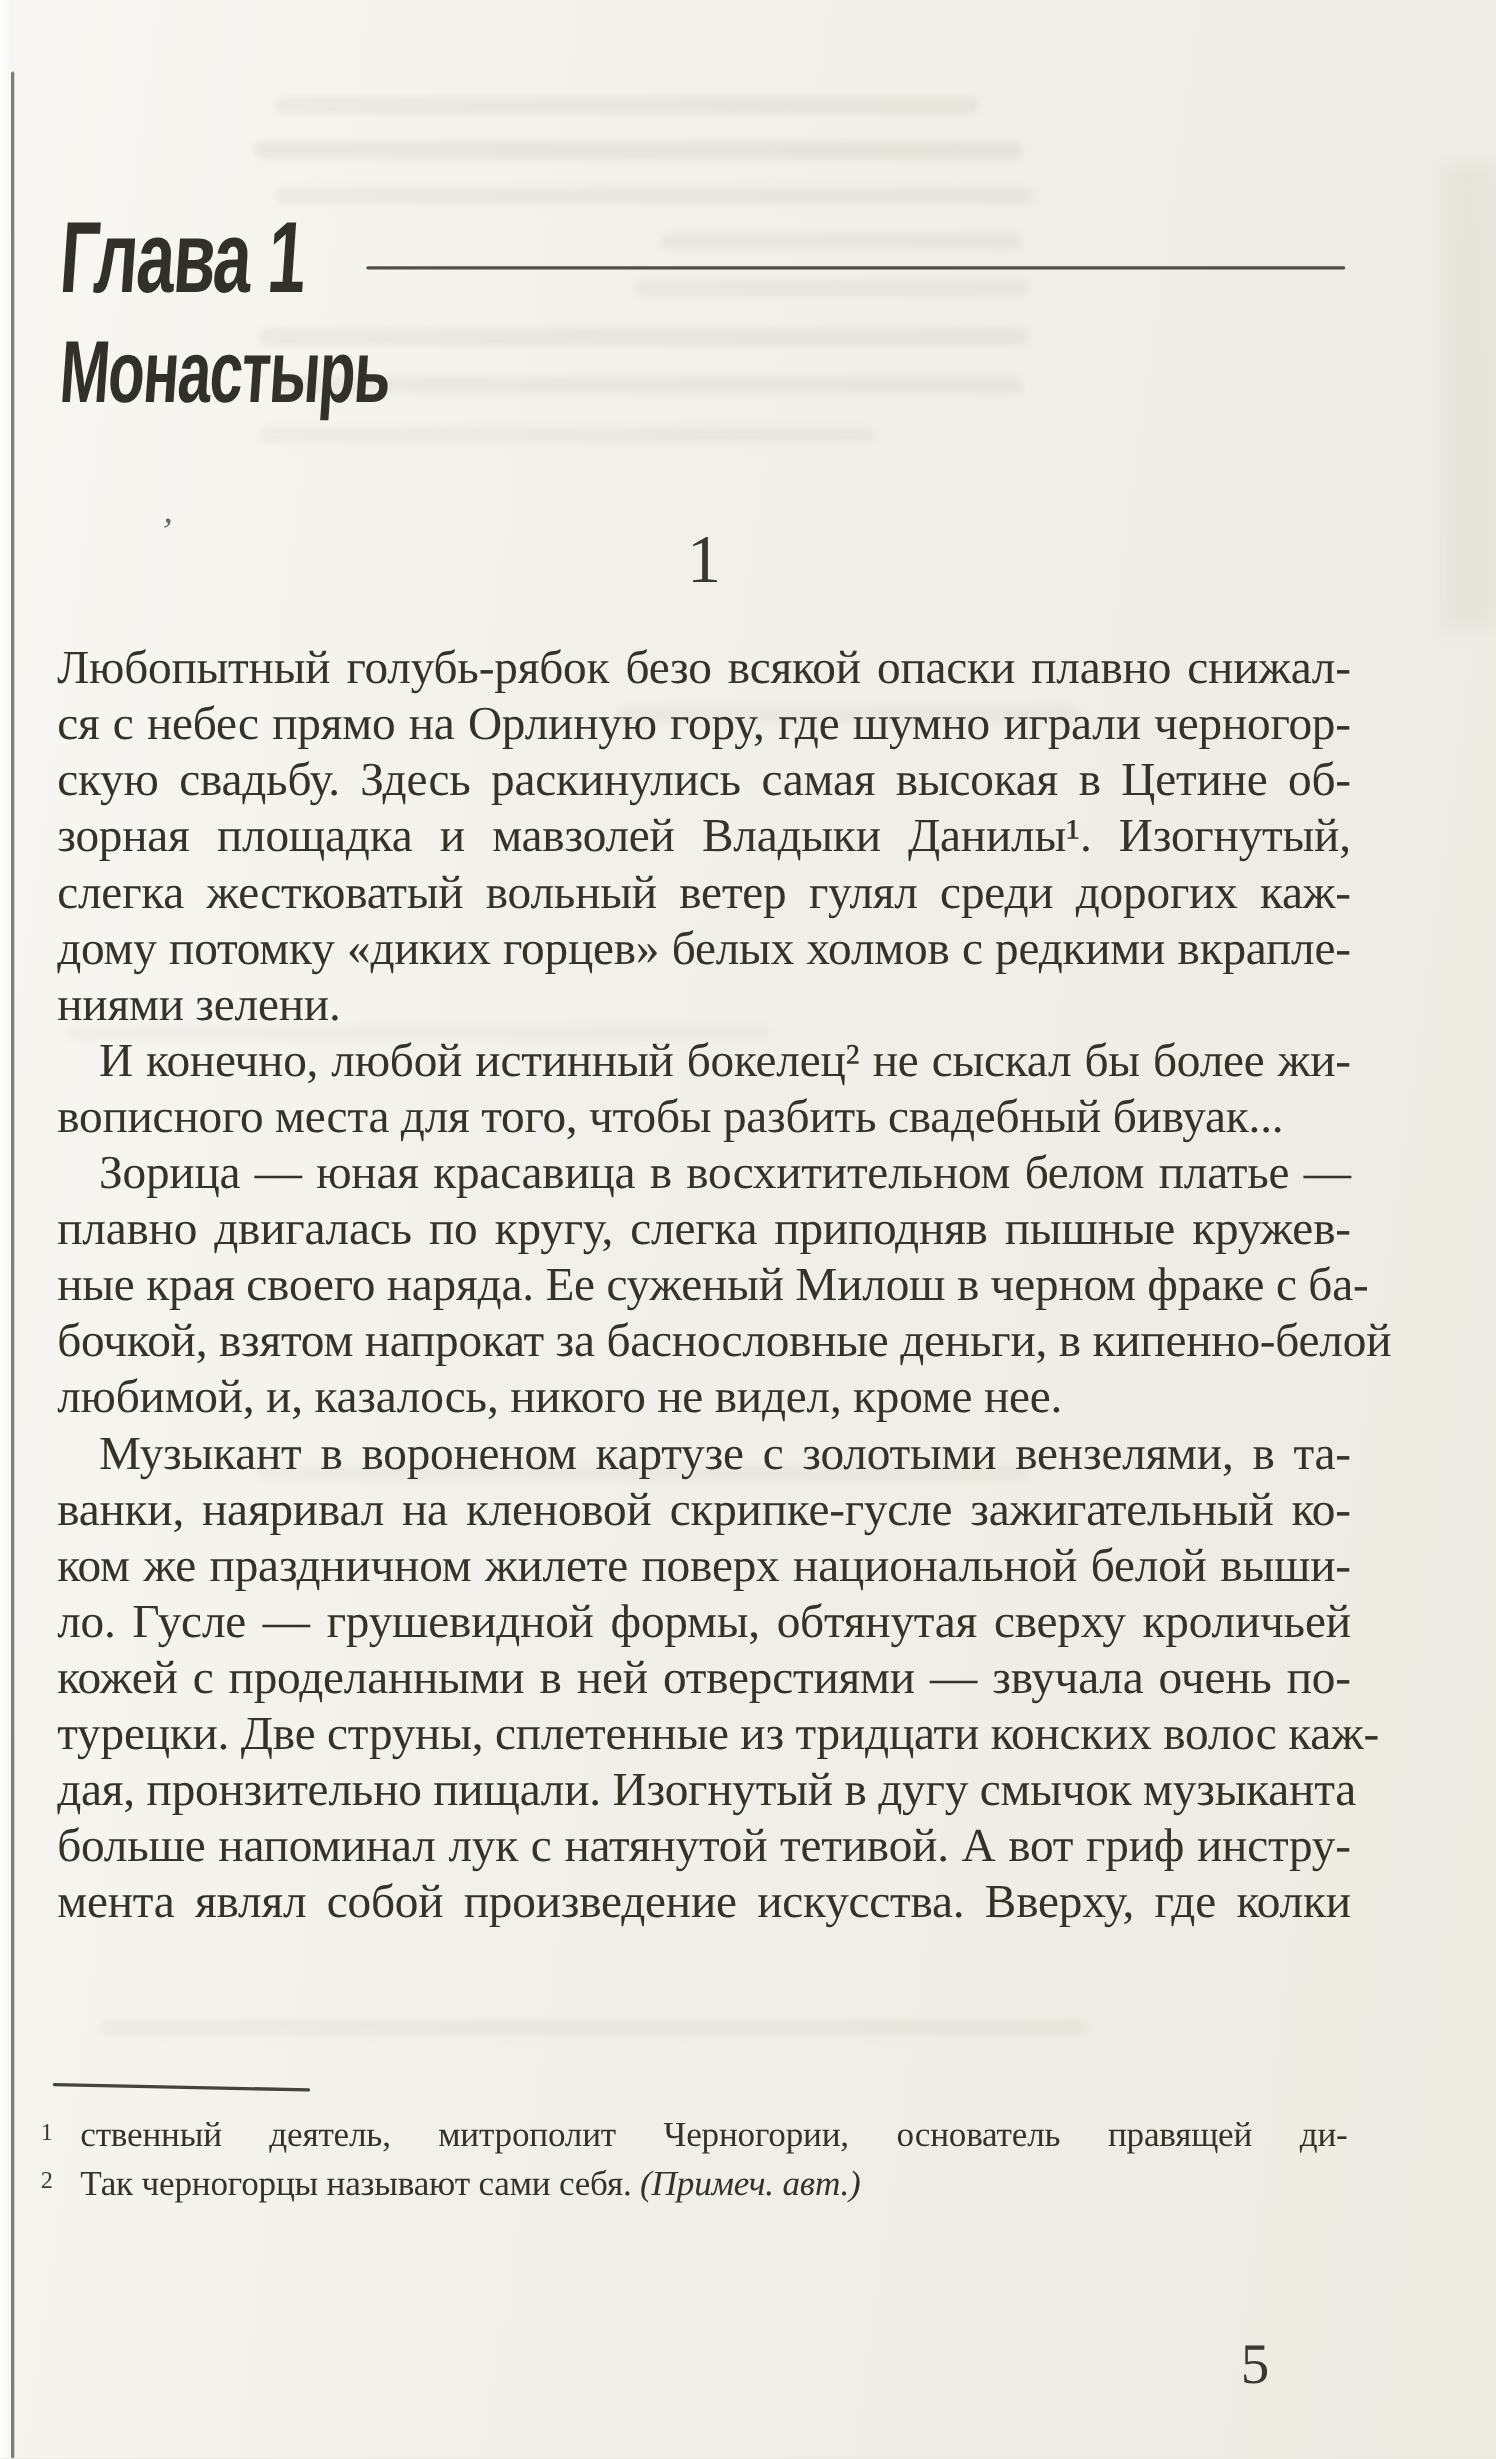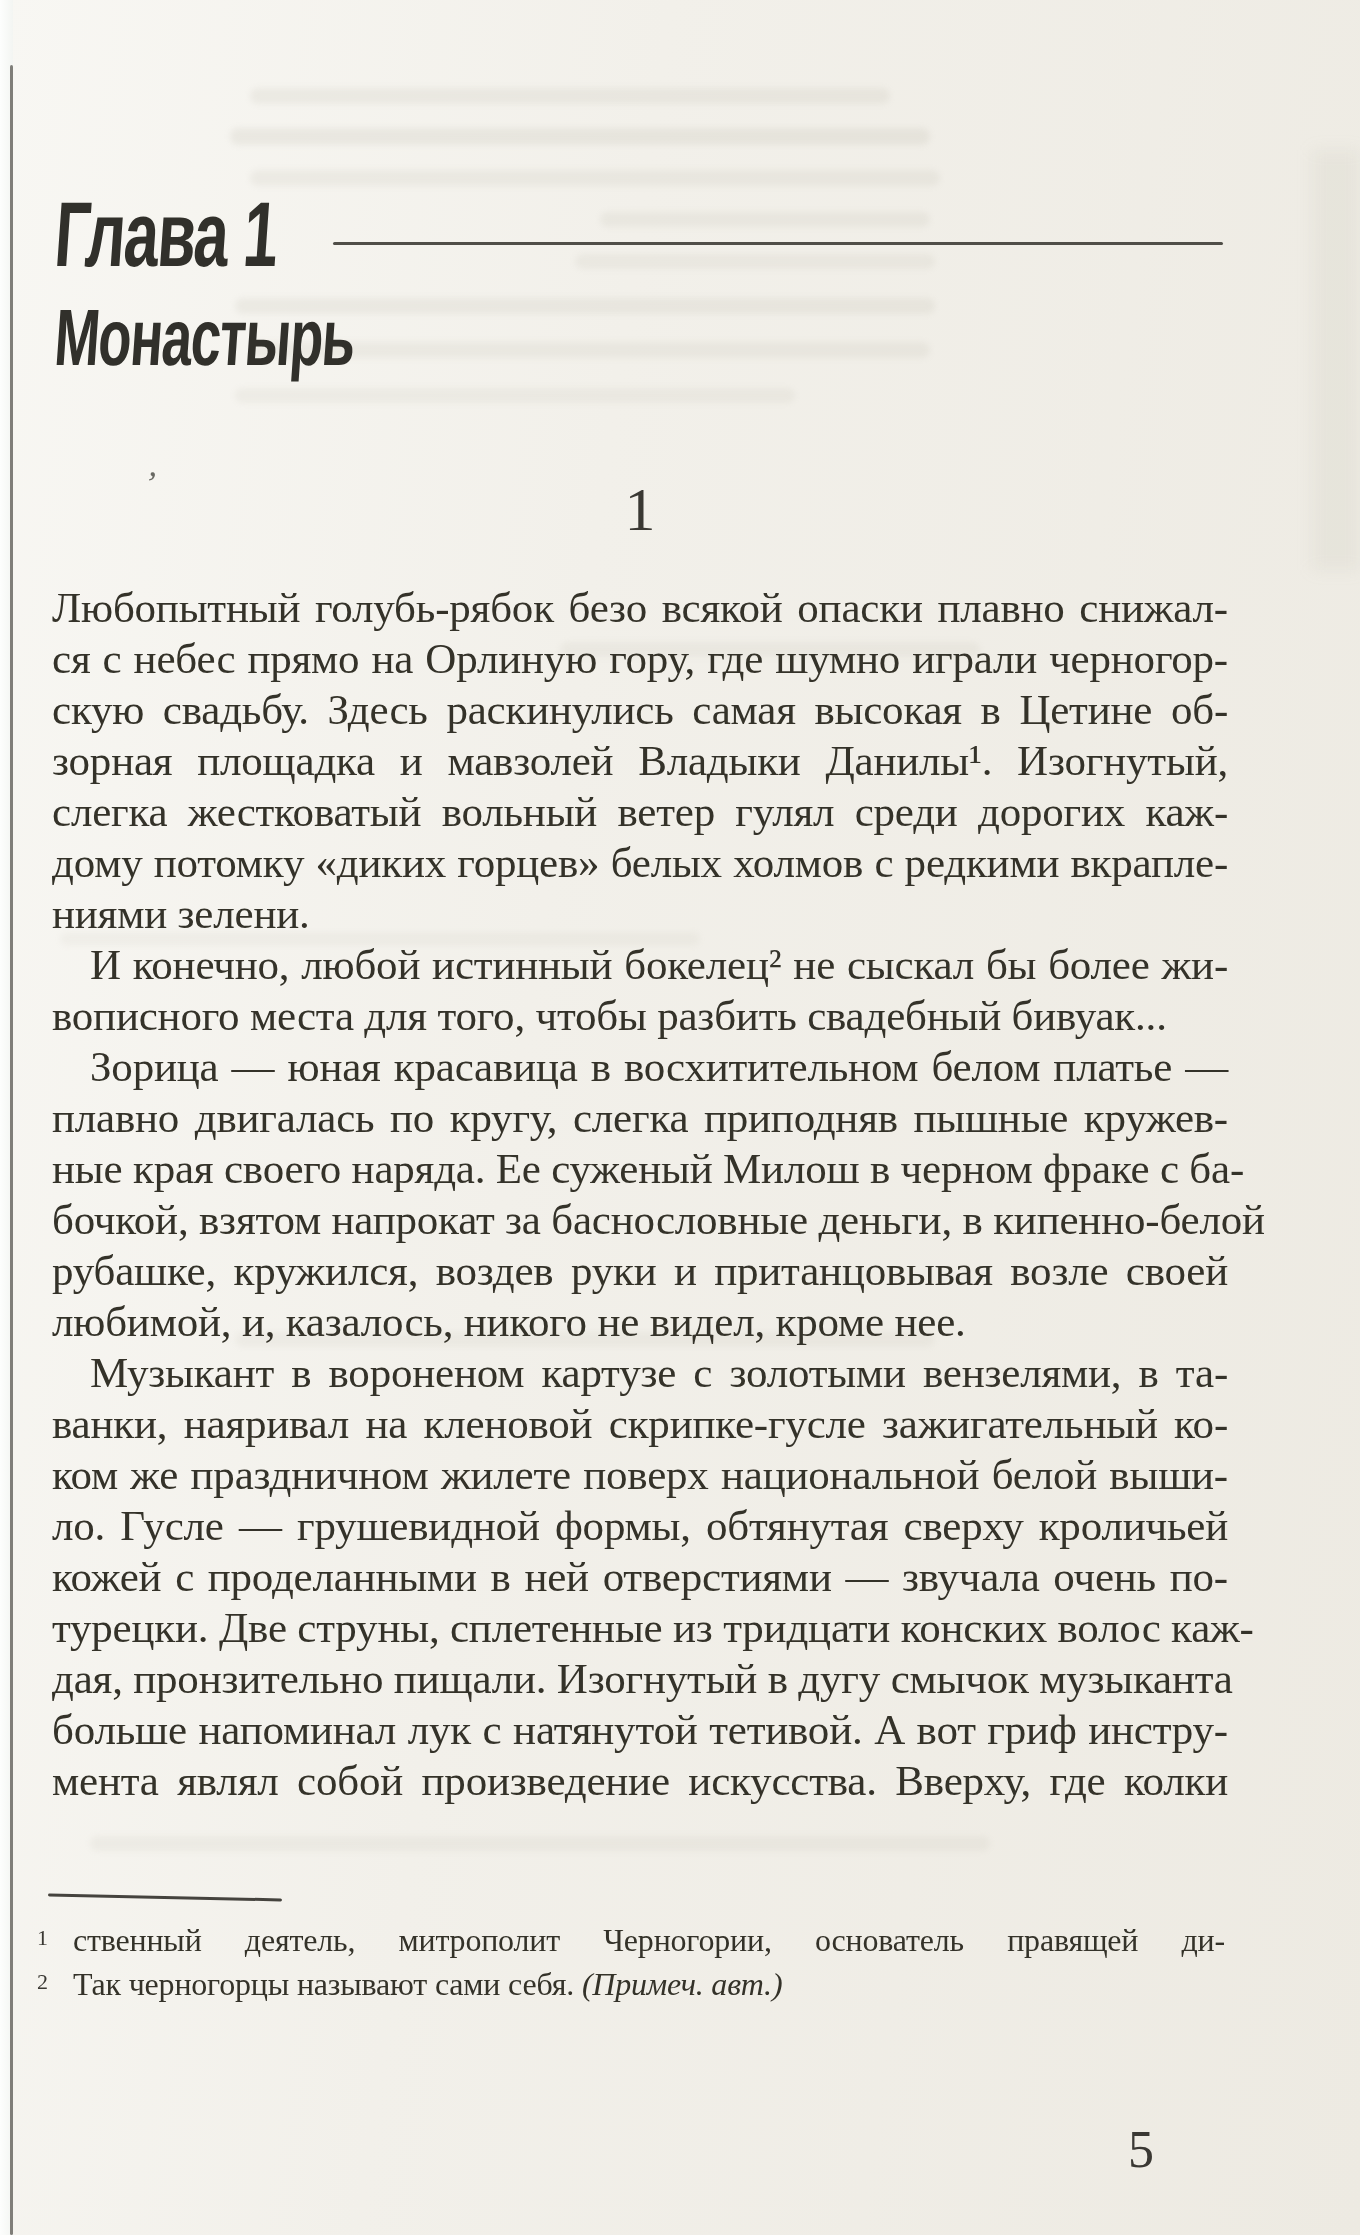--- a/index.html
+++ b/index.html
@@ -124,21 +124,20 @@
       </div>
       <div class="para indent">
         <div class="line just">И конечно, любой истинный бокелец² не сыскал бы более жи-</div>
         <div class="line">вописного места для того, чтобы разбить свадебный бивуак...</div>
       </div>
       <div class="para indent">
         <div class="line just">Зорица — юная красавица в восхитительном белом платье —</div>
         <div class="line just">плавно двигалась по кругу, слегка приподняв пышные кружев-</div>
         <div class="line just">ные края своего наряда. Ее суженый Милош в черном фраке с ба-</div>
         <div class="line just">бочкой, взятом напрокат за баснословные деньги, в кипенно-белой</div>
-        <div class="line just">рубашке, кружился, воздев руки и пританцовывая возле своей</div>
         <div class="line">любимой, и, казалось, никого не видел, кроме нее.</div>
       </div>
       <div class="para indent">
         <div class="line just">Музыкант в вороненом картузе с золотыми вензелями, в та-</div>
         <div class="line just">ванки, наяривал на кленовой скрипке-гусле зажигательный ко-</div>
         <div class="line just">ком же праздничном жилете поверх национальной белой выши-</div>
         <div class="line just">ло. Гусле — грушевидной формы, обтянутая сверху кроличьей</div>
         <div class="line just">кожей с проделанными в ней отверстиями — звучала очень по-</div>
         <div class="line just">турецки. Две струны, сплетенные из тридцати конских волос каж-</div>
         <div class="line just">дая, пронзительно пищали. Изогнутый в дугу смычок музыканта</div>

